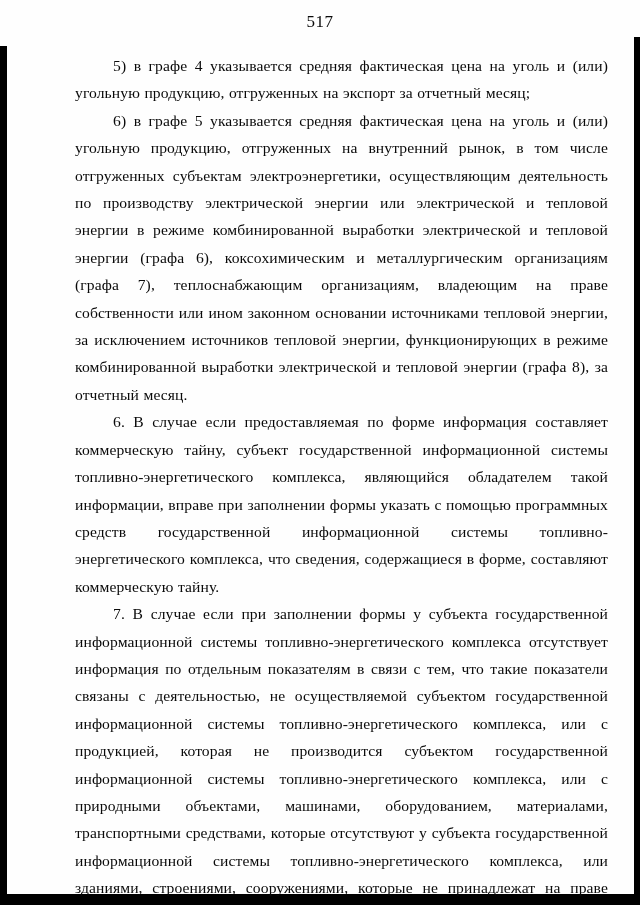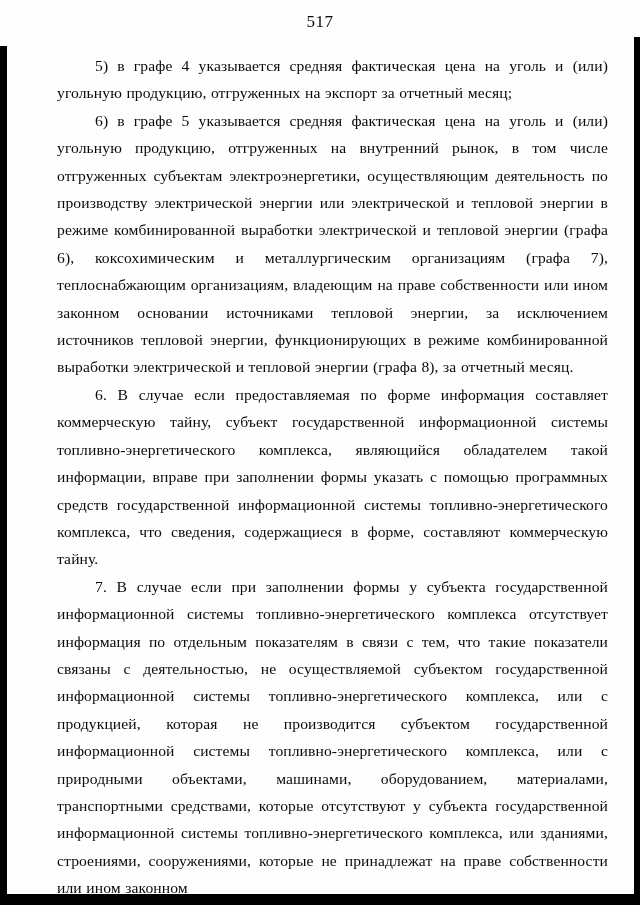--- a/index.html
+++ b/index.html
@@ -57,20 +57,21 @@
     text-align: justify;
     letter-spacing: 0.1px;
     word-spacing: 0.5px;
   }
   .para {
     margin: 0;
     padding: 0;
   }
   .para.indent {
     text-indent: 38px;
+    margin-left: 18px;
   }
 </style>
 </head>
 <body>
 
 <div class="page">
   <div class="edge edge-left"></div>
   <div class="edge edge-right"></div>
   <div class="edge edge-bottom"></div>
 

